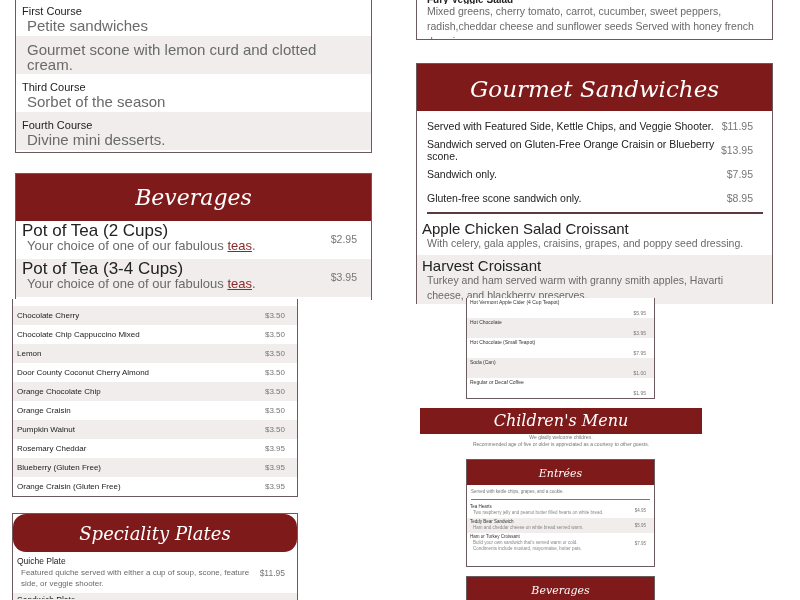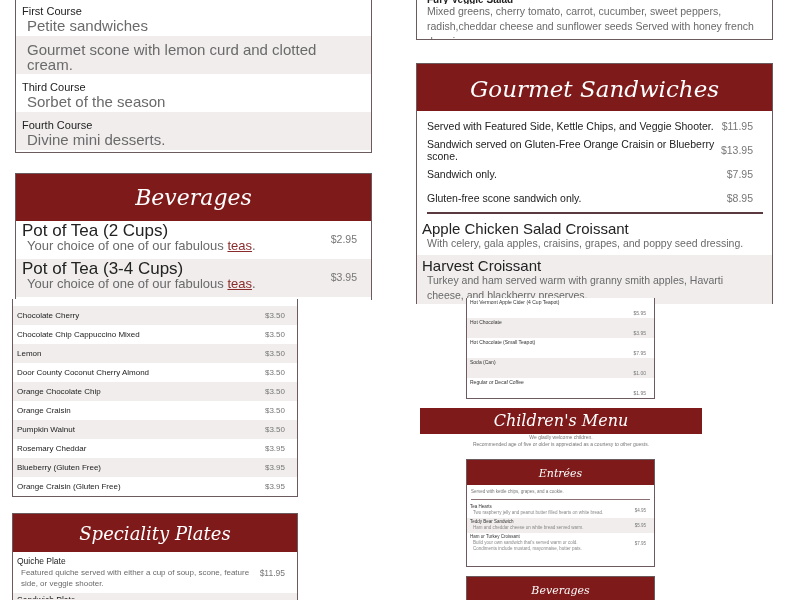--- a/index.html
+++ b/index.html
@@ -44,21 +44,21 @@
   #sandwich-card .item .desc { font-size: 10.5px; line-height: 15px; padding-left: 5px; }
 
   
   #scones-card { left: 12px; top: 299px; width: 286px; height: 198px; border-top: none; }
   #scones-card .scone { height: 19px; padding: 0 12px 0 4px; font-size: 8px; }
   #scones-card .scone:first-child { margin-top: 7px; }
   #scones-card .title { color: #222; }
   #scones-card .price { font-size: 8px; }
 
   #speciality-card { left: 12px; top: 513px; width: 286px; height: 90px; border-bottom: none; }
-  #speciality-card .banner { height: 38px; line-height: 40px; font-size: 18px; }
+  #speciality-card .banner { height: 38px; line-height: 40px; font-size: 18px; border-radius: 13px; }
   #speciality-card .item { padding: 4px 12px 4px 4px; }
   #speciality-card .item .title { font-size: 8.5px; line-height: 11px; }
   #speciality-card .item .desc { font-size: 8px; line-height: 11px; padding-left: 4px; max-width: 245px; }
   #speciality-card .item .price { font-size: 8.5px; }
   #speciality-card .item2 { height: 12px; }
   #speciality-card .item2 .title { font-size: 8.5px; line-height: 14px; height: 6px; overflow: hidden; padding-left: 4px; }
 
   
   #mini-bev { left: 466px; top: 298px; width: 189px; height: 101px; border-top: none; }
   #mini-bev .mb { height: 20px; padding: 1px 7px 0 3px; position: relative; }

